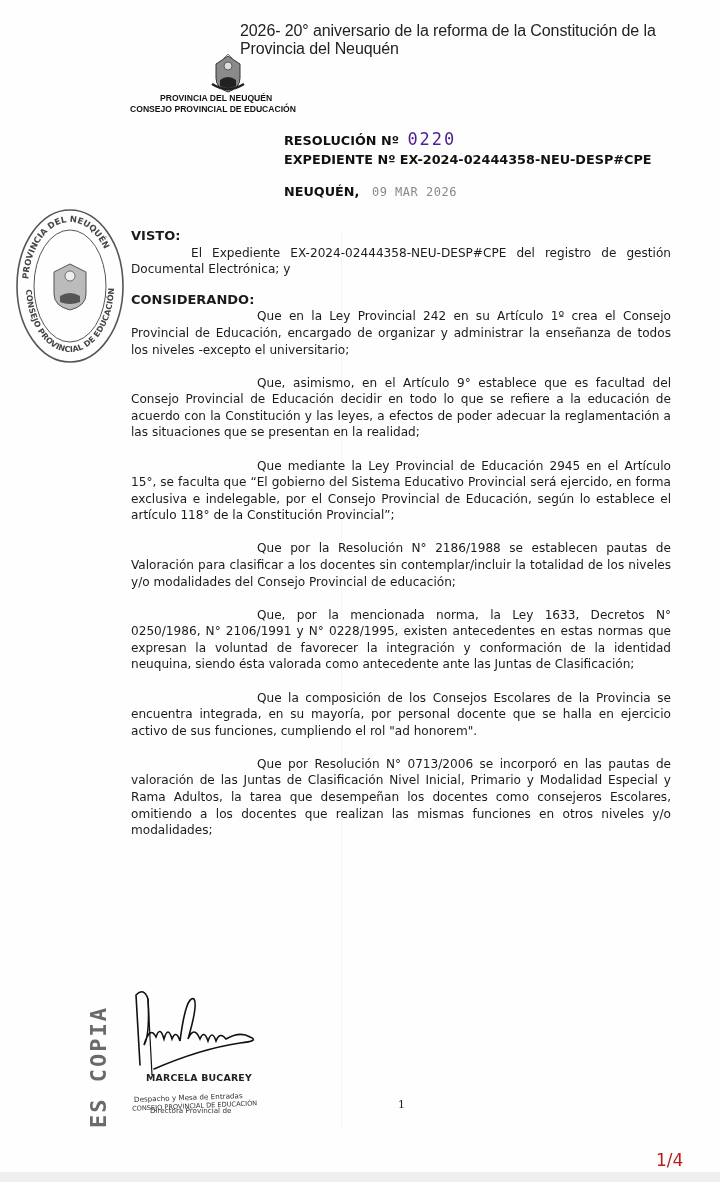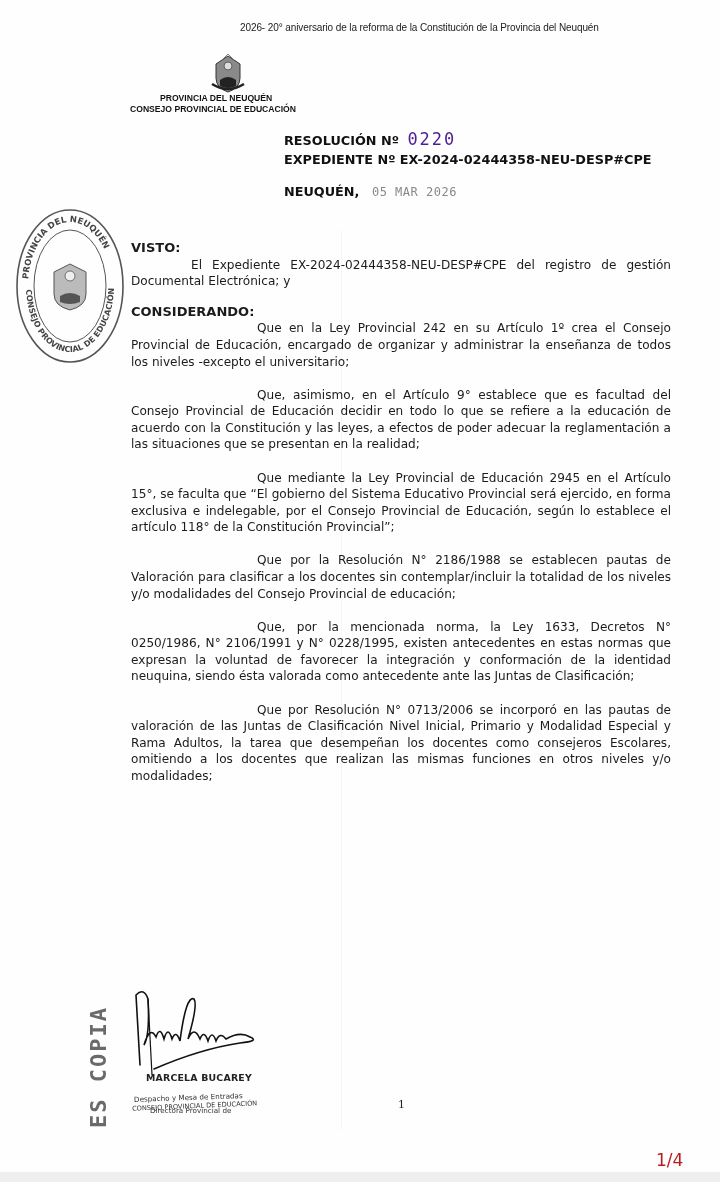--- a/index.html
+++ b/index.html
@@ -2,37 +2,36 @@
 <html><head>
 <meta charset="utf-8">
 <style>
   html, body { margin: 0; padding: 0; }
   body {
     width: 720px; height: 1182px; background: #ffffff; position: relative; overflow: hidden;
     font-family: "DejaVu Sans", sans-serif; color: #1a1a1a;
   }
   .page { position: absolute; left: 0; top: 0; width: 720px; height: 1182px; background: #fefefe; }
   .header-note {
-    position: absolute; top: 22px; left: 240px; font-size: 10px; color: #222; letter-spacing: -0.1px;
+    position: absolute; top: 22px; left: 240px; font-size: 16px; color: #222; letter-spacing: -0.1px;
     font-family: "Liberation Sans", sans-serif;
   }
   .crest { position: absolute; left: 206px; top: 54px; width: 44px; height: 42px; }
   .org { position: absolute; left: 130px; top: 93px; width: 200px; text-align: left;
     font-family: "Liberation Sans", sans-serif; font-weight: bold; font-size: 8.6px; line-height: 11px; color: #111; }
   .org .l1 { padding-left: 30px; }
   .res-block { position: absolute; left: 284px; top: 130px; font-family: "DejaVu Sans", sans-serif; font-weight: bold; font-size: 12.8px; color: #111; line-height: 19px; }
   .res-num { font-weight: normal; font-family: "DejaVu Sans Mono", monospace; font-size: 17px; color: #4c1d95; letter-spacing: 2px; margin-left: 4px; }
   .date-row { position: absolute; left: 284px; top: 184px; font-weight: bold; font-size: 12.8px; color: #111; }
   .date-stamp { font-weight: normal; font-family: "DejaVu Sans Mono", monospace; font-size: 12px; color: #888; margin-left: 8px; letter-spacing: 0.5px; }
   .seal { position: absolute; left: 14px; top: 206px; width: 112px; height: 160px; }
   .body-text {
     position: absolute; left: 131px; top: 228px; width: 540px;
     font-family: "DejaVu Sans", sans-serif; font-size: 12.1px; line-height: 16.6px; color: #1b1b1b;
     text-align: justify;
-    margin-top: 12px;
   }
   .heading { font-weight: bold; font-size: 13px; margin: 0; }
   .para { margin: 0 0 16.5px 0; text-align: justify; }
   .indent-small { text-indent: 60px; }
   .indent-large { text-indent: 126px; }
   .visto-para { margin-bottom: 14px; }
   .signature-area { position: absolute; left: 130px; top: 985px; width: 160px; height: 100px; }
   .sig-name { position: absolute; left: 146px; top: 1072px; font-family: "DejaVu Sans", sans-serif; font-size: 9.4px; color: #222; letter-spacing: 0.2px; font-weight: bold; }
   .sig-role1 { position: absolute; left: 150px; top: 1106px; font-size: 7.2px; color: #333; }
   .sig-role2 { position: absolute; left: 134px; top: 1093px; font-size: 7.2px; color: #333; transform: rotate(-2deg); }
@@ -67,21 +66,21 @@
   <div class="res-block">
     <div>
       <span>RESOLUCIÓN Nº</span>
       <span class="res-num">0220</span>
     </div>
     <div>EXPEDIENTE Nº EX-2024-02444358-NEU-DESP#CPE</div>
   </div>
 
   <div class="date-row">
     <span>NEUQUÉN,</span>
-    <span class="date-stamp">05 MAR 2026</span>
+    <span class="date-stamp">09 MAR 2026</span>
   </div>
 
   <svg class="seal" viewBox="0 0 112 160">
     <defs>
       <path id="sealTop" d="M14 80 A42 64 0 0 1 98 80"></path>
       <path id="sealBot" d="M12 80 A44 66 0 0 0 100 80"></path>
     </defs>
     <ellipse cx="56" cy="80" rx="53" ry="76" fill="none" stroke="#555" stroke-width="1.6"></ellipse>
     <ellipse cx="56" cy="80" rx="36" ry="56" fill="none" stroke="#555" stroke-width="1"></ellipse>
     <text font-family="DejaVu Sans, sans-serif" font-size="8.5" font-weight="bold" fill="#444">
@@ -98,20 +97,21 @@
   <div class="body-text">
     <p class="heading">VISTO:</p>
     <p class="para indent-small visto-para">El Expediente EX-2024-02444358-NEU-DESP#CPE del registro de gestión Documental Electrónica; y</p>
 
     <p class="heading">CONSIDERANDO:</p>
     <p class="para indent-large">Que en la Ley Provincial 242 en su Artículo 1º crea el Consejo Provincial de Educación, encargado de organizar y administrar la enseñanza de todos los niveles -excepto el universitario;</p>
     <p class="para indent-large">Que, asimismo, en el Artículo 9° establece que es facultad del Consejo Provincial de Educación decidir en todo lo que se refiere a la educación de acuerdo con la Constitución y las leyes, a efectos de poder adecuar la reglamentación a las situaciones que se presentan en la realidad;</p>
     <p class="para indent-large">Que mediante la Ley Provincial de Educación 2945 en el Artículo 15°, se faculta que “El gobierno del Sistema Educativo Provincial será ejercido, en forma exclusiva e indelegable, por el Consejo Provincial de Educación, según lo establece el artículo 118° de la Constitución Provincial”;</p>
     <p class="para indent-large">Que por la Resolución N° 2186/1988 se establecen pautas de Valoración para clasificar a los docentes sin contemplar/incluir la totalidad de los niveles y/o modalidades del Consejo Provincial de educación;</p>
     <p class="para indent-large">Que, por la mencionada norma, la Ley 1633, Decretos N° 0250/1986, N° 2106/1991 y N° 0228/1995, existen antecedentes en estas normas que expresan la voluntad de favorecer la integración y conformación de la identidad neuquina, siendo ésta valorada como antecedente ante las Juntas de Clasificación;</p>
+    <p class="para indent-large">Que la composición de los Consejos Escolares de la Provincia se encuentra integrada, en su mayoría, por personal docente que se halla en ejercicio activo de sus funciones, cumpliendo el rol "ad honorem".</p>
     <p class="para indent-large">Que por Resolución N° 0713/2006 se incorporó en las pautas de valoración de las Juntas de Clasificación Nivel Inicial, Primario y Modalidad Especial y Rama Adultos, la tarea que desempeñan los docentes como consejeros Escolares, omitiendo a los docentes que realizan las mismas funciones en otros niveles y/o modalidades;</p>
   </div>
 
   <svg class="copia" viewBox="0 0 60 130">
     <text x="0" y="0" transform="translate(46,128) rotate(-90)" font-family="DejaVu Sans Mono, monospace" font-size="22" font-weight="bold" fill="#6a6a6a" letter-spacing="2">ES COPIA</text>
   </svg>
 
   <svg class="signature-area" viewBox="0 0 160 100">
     <path d="M10 80 L6 10 Q14 2 18 14 Q20 50 14 60 Q20 40 26 52 Q30 40 34 54 Q38 40 42 54 Q46 44 50 56 Q56 10 64 14 Q68 20 58 54 Q64 40 70 54 Q74 44 78 56 Q82 44 86 56 Q90 46 96 54 Q110 46 120 52 Q130 56 110 58 Q70 64 24 84" fill="none" stroke="#111" stroke-width="1.6" stroke-linecap="round"></path>
     <path d="M18 14 L22 90" fill="none" stroke="#111" stroke-width="1.2"></path>

